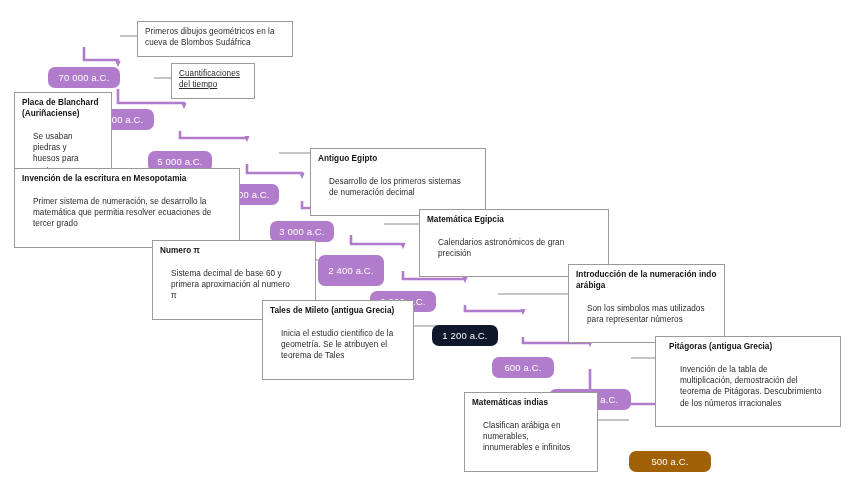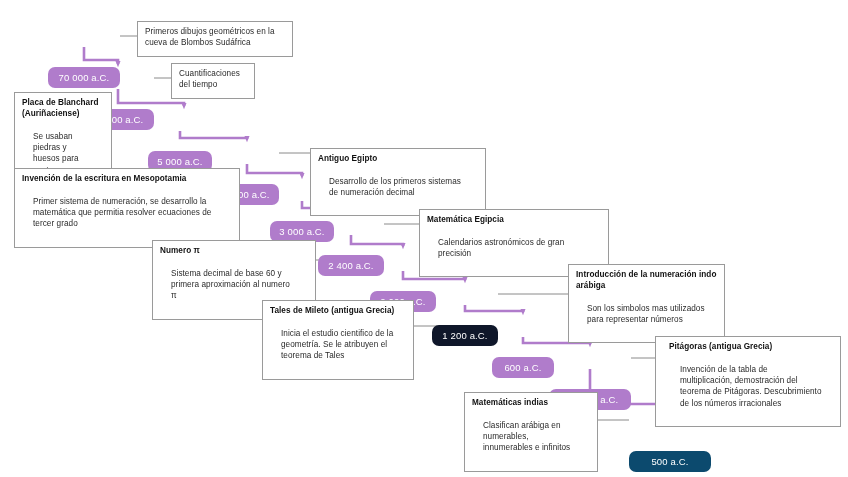--- a/index.html
+++ b/index.html
@@ -108,33 +108,33 @@
         <path d="M 590 369 L 590 404 L 670 404 L 670 406" stroke="#b07ccb" marker-end="url(#arrow-purple)"></path>
       </g>
   </svg>
 
   <div id="node-layer">
       <div class="node" style="left: 48px; top: 26px; width: 72px; height: 21px; background: rgb(176, 124, 203); color: rgb(255, 255, 255);">70 000 a.C.</div>
       <div class="node" style="left: 82px; top: 68px; width: 72px; height: 21px; background: rgb(176, 124, 203); color: rgb(255, 255, 255);">35 000 a.C.</div>
       <div class="node" style="left: 148px; top: 110px; width: 64px; height: 21px; background: rgb(176, 124, 203); color: rgb(255, 255, 255);">5 000 a.C.</div>
       <div class="node" style="left: 215px; top: 143px; width: 64px; height: 21px; background: rgb(176, 124, 203); color: rgb(255, 255, 255);">3 100 a.C.</div>
       <div class="node" style="left: 270px; top: 180px; width: 64px; height: 21px; background: rgb(176, 124, 203); color: rgb(255, 255, 255);">3 000 a.C.</div>
-      <div class="node" style="left: 318px; top: 214px; width: 66px; height: 21px; background: rgb(176, 124, 203); color: rgb(255, 255, 255);">2 400 a.C.</div>
+      <div class="node" style="left: 318px; top: 214px; width: 66px; height: 31px; background: rgb(176, 124, 203); color: rgb(255, 255, 255);">2 400 a.C.</div>
       <div class="node" style="left: 370px; top: 250px; width: 66px; height: 21px; background: rgb(176, 124, 203); color: rgb(255, 255, 255);">2 000 a.C.</div>
       <div class="node" style="left: 432px; top: 284px; width: 66px; height: 21px; background: #0f172a; color: rgb(255, 255, 255);">1 200 a.C.</div>
       <div class="node" style="left: 492px; top: 316px; width: 62px; height: 21px; background: rgb(176, 124, 203); color: rgb(255, 255, 255);">600 a.C.</div>
       <div class="node" style="left: 549px; top: 348px; width: 82px; height: 21px; background: rgb(176, 124, 203); color: rgb(255, 255, 255);">569-475 a.C.</div>
-      <div class="node" style="left: 629px; top: 410px; width: 82px; height: 21px; background: #0c4a6e; color: rgb(255, 255, 255);">500 a.C.</div>
+      <div class="node" style="left: 629px; top: 410px; width: 82px; height: 21px; background: #a16207; color: rgb(255, 255, 255);">500 a.C.</div>
     </div>
   <div id="card-layer">
       <div class="card only-title" style="left: 137px; top: 21px; width: 156px; min-height: 32px; border-color: rgb(154, 154, 154);">
         <p class="ttl" style="font-weight: normal; color: rgb(42, 42, 42);">Primeros dibujos geométricos en la cueva de Blombos Sudáfrica</p>
       </div>
       <div class="card only-title" style="left: 171px; top: 63px; width: 84px; min-height: 32px; border-color: rgb(154, 154, 154);">
-        <p class="ttl" style="font-weight: normal; color: rgb(42, 42, 42);">Cuantificaciones del tiempo</p>
+        <p class="ttl" style="font-weight: normal; color: rgb(42, 42, 42); text-decoration: underline;">Cuantificaciones del tiempo</p>
       </div>
       <div class="card" style="left: 14px; top: 92px; width: 98px; min-height: 54px; border-color: rgb(154, 154, 154);">
         <p class="ttl">Placa de Blanchard (Auriñaciense)</p>
         <p class="bdy">Se usaban piedras y huesos  para contar</p>
       </div>
       <div class="card" style="left: 310px; top: 148px; width: 176px; min-height: 38px; border-color: rgb(154, 154, 154);">
         <p class="ttl">Antiguo Egipto</p>
         <p class="bdy">Desarrollo de los primeros sistemas de numeración decimal</p>
       </div>
       <div class="card" style="left: 14px; top: 168px; width: 226px; min-height: 47px; border-color: rgb(154, 154, 154);">

